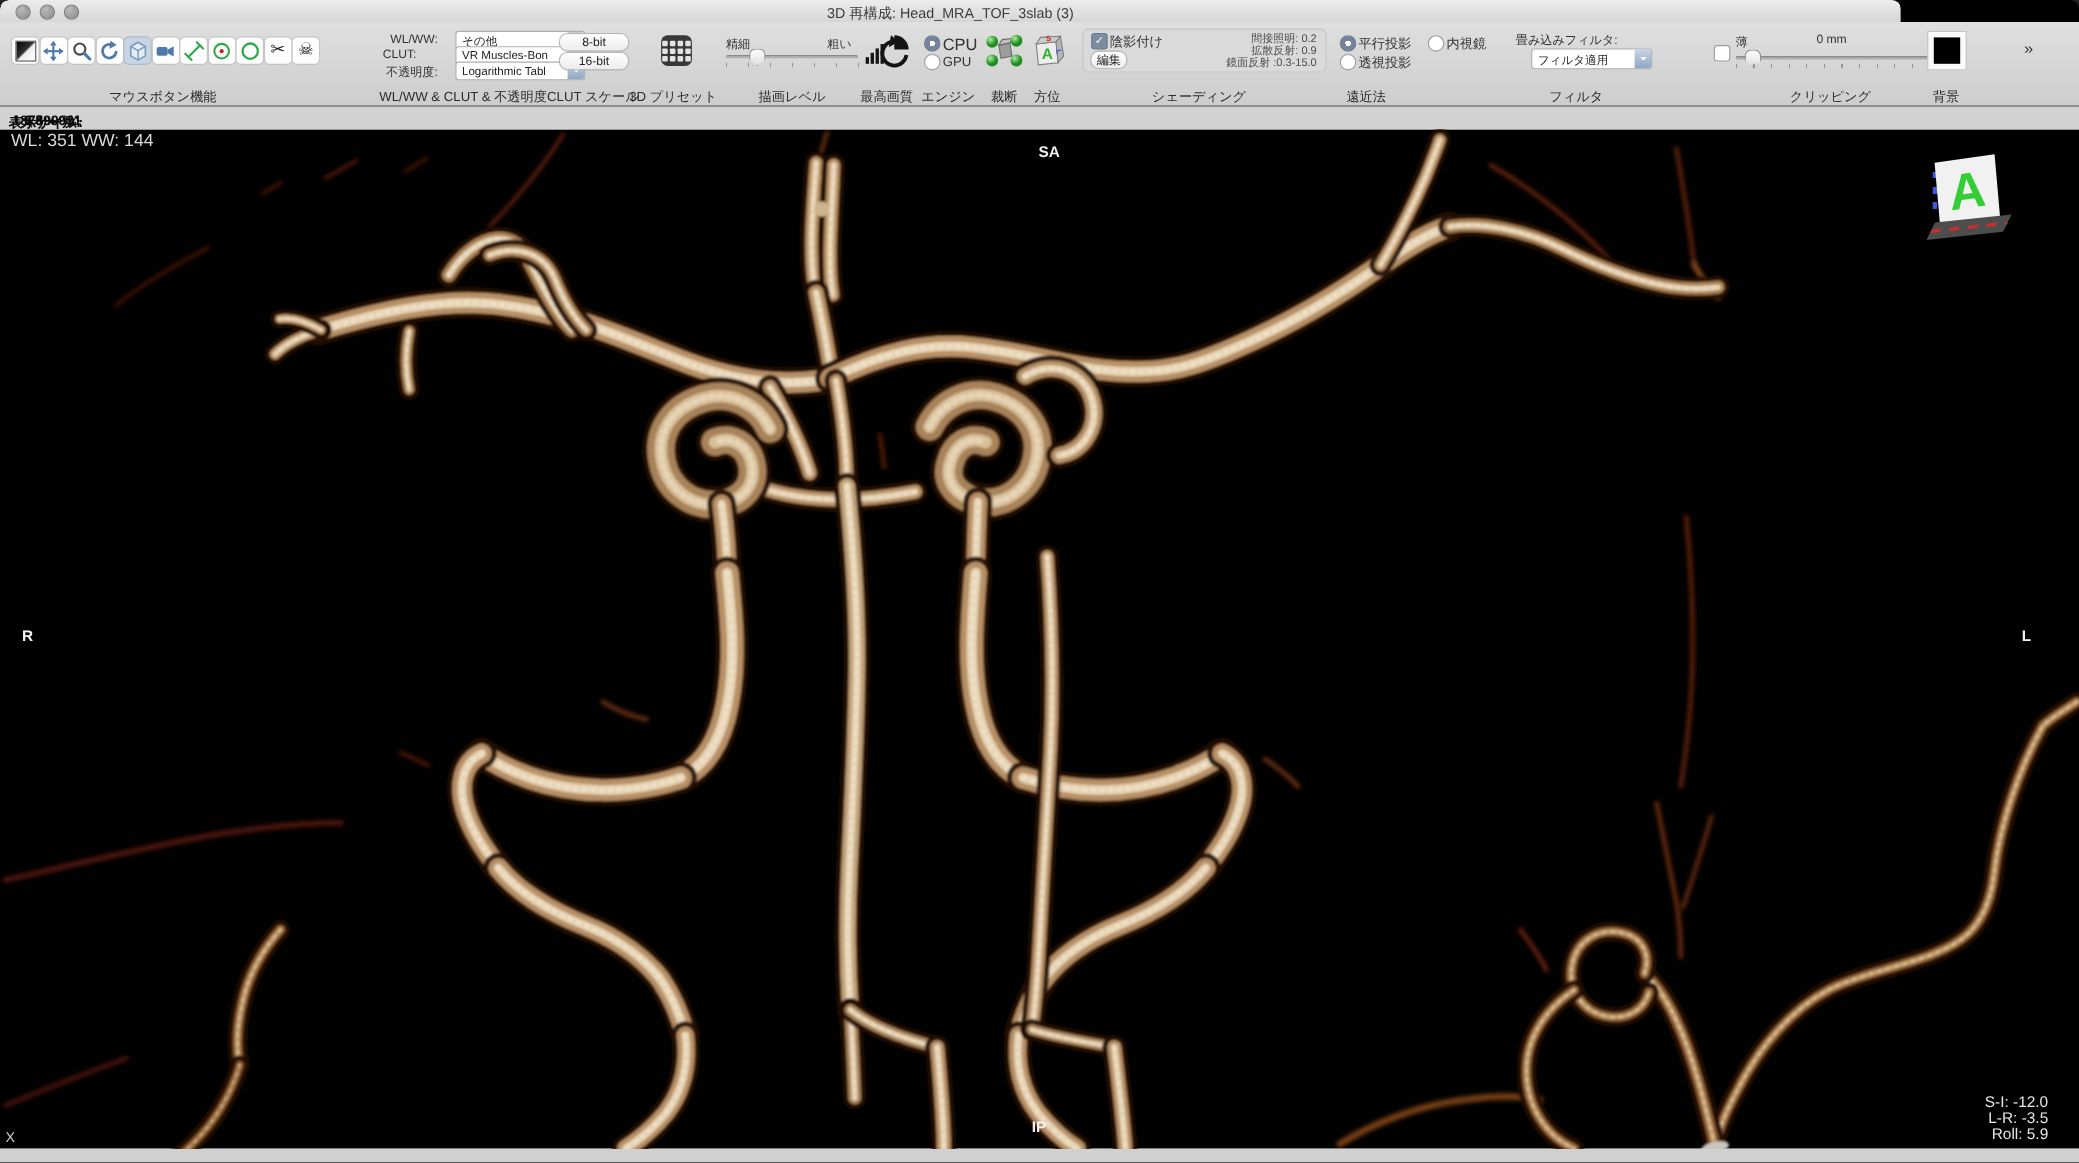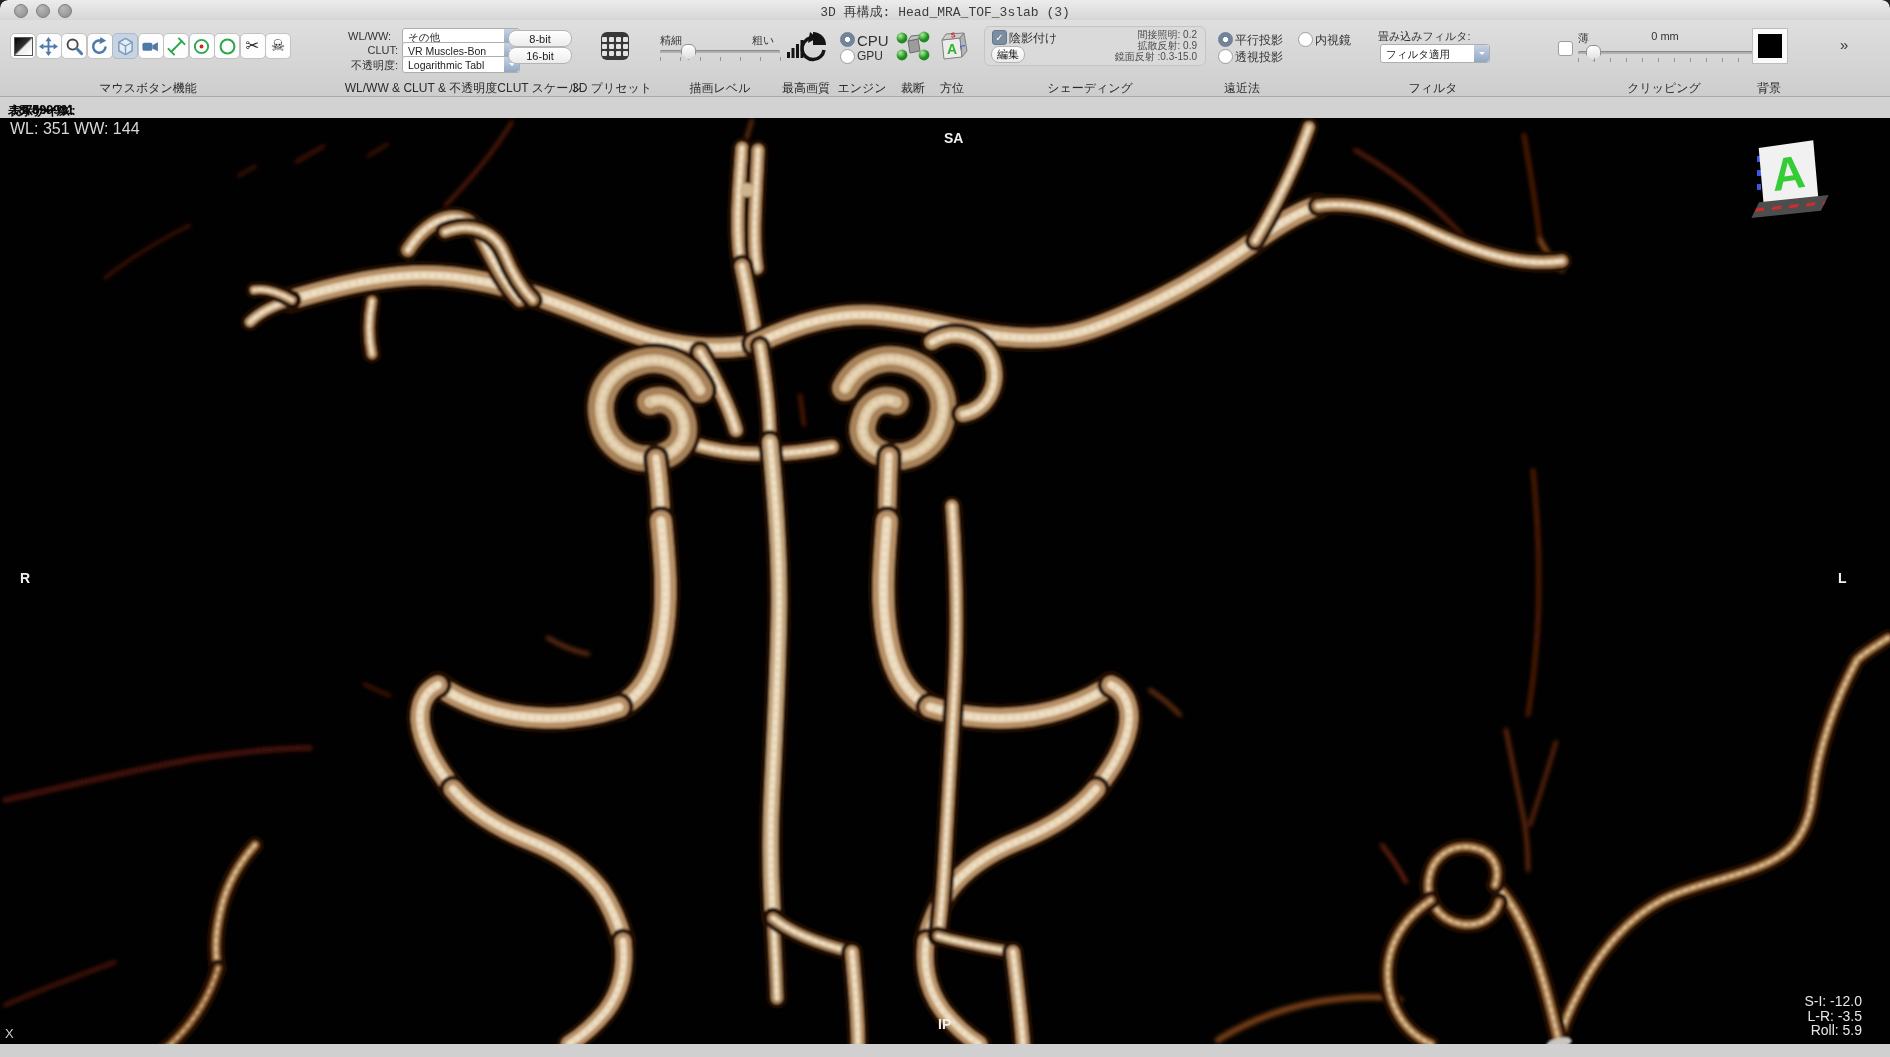--- a/index.html
+++ b/index.html
@@ -1,36 +1,36 @@
 <!DOCTYPE html>
 <html><head>
 <meta charset="utf-8">
 <style>
   html,body{margin:0;padding:0;background:#222;}
   .win{position:relative;width:1890px;height:1057px;overflow:hidden;
        font-family:"Liberation Sans","DejaVu Sans",sans-serif;background:#000;
        border-radius:8px 8px 0 0;}
   
-  .titlebar{position:absolute;left:0;top:0;width:1890px;height:20px;
+  .titlebar{position:absolute;left:0;top:0;width:1728px;height:20px;
     background:linear-gradient(#ececec,#d6d6d6);border-bottom:1px solid #b5b5b5;
-    border-radius:8px 8px 0 0;font-family:Liberation Mono, monospace;}
+    border-radius:8px 8px 0 0;}
   .tl{position:absolute;top:4px;width:12px;height:12px;border-radius:50%;
     background:radial-gradient(circle at 35% 30%,#b9b9b9,#8a8a8a);border:0.5px solid #7e7e7e;}
   .title{position:absolute;left:0;right:0;top:3px;text-align:center;font-size:13px;color:#3c3c3c;}
   
   .toolbar{position:absolute;left:0;top:20px;width:1890px;height:76px;
     background:linear-gradient(#dfdfdf,#cdcdcd);border-bottom:1px solid #a9a9a9;}
   .seclbl{position:absolute;top:60px;transform:translateX(-50%);font-size:12px;color:#2b2b2b;white-space:nowrap;}
   .tbtn{position:absolute;top:13px;width:24px;height:24px;background:#fdfdfd;
     border:1px solid #c3c3c3;border-radius:5px;display:flex;align-items:center;justify-content:center;}
   .tbtn.sel{background:#c8d4e2;border-color:#a9bccd;}
   .glyph{font-size:16px;line-height:16px;color:#1d1d1d;}
   .lbl{position:absolute;font-size:11px;color:#333;white-space:nowrap;}
   .dd{position:absolute;height:15px;background:#fff;border:1px solid #aeaeae;border-radius:3px;
-      font-size:10.5px;color:#222;}
+      font-size:10.5px;color:#222;margin-left:12px;}
   .dd .txt{position:absolute;left:5px;top:2px;white-space:nowrap;overflow:hidden;max-width:92px;}
   .dd .arr{position:absolute;right:0;top:0;bottom:0;width:15px;border-radius:0 3px 3px 0;
       background:linear-gradient(#c8d3e3,#8fa7c4);display:flex;align-items:center;justify-content:center;}
   .dd .arr:after{content:"";width:0;height:0;border:3.5px solid transparent;border-top-color:#fff;margin-top:3px;}
   .pill{position:absolute;height:15px;background:linear-gradient(#ffffff,#ececec);
       border:1px solid #b4b4b4;border-radius:8px;font-size:11px;color:#222;
       display:flex;align-items:center;justify-content:center;}
   .radio{position:absolute;width:13px;height:13px;border-radius:50%;background:#fff;border:1px solid #9d9d9d;}
   .radio.on{background:radial-gradient(circle,#ffffff 0 2.5px,#73849a 2.5px);border-color:#6d7e94;}
   .chk{position:absolute;width:13px;height:13px;border-radius:3px;background:#fff;border:1px solid #9d9d9d;}
@@ -152,26 +152,26 @@
       </svg>
     </div>
     <div class="tbtn" style="left:239.5px">
       <span class="glyph">✂</span>
     </div>
     <div class="tbtn" style="left:265px">
       <span class="glyph">☠</span>
     </div>
     <div class="seclbl" style="left:148px">マウスボタン機能</div>
 
-    <div class="lbl" style="left:348px;top:10px;width:50px;text-align:left">WL/WW:</div>
+    <div class="lbl" style="left:348px;top:10px;width:50px;text-align:right">WL/WW:</div>
     <div class="dd" style="left:402px;top:8px;width:116px">
       <span class="txt">その他</span>
       <span class="arr"></span>
     </div>
-    <div class="lbl" style="left:348px;top:24px;width:50px;text-align:right">CLUT:</div>
+    <div class="lbl" style="left:348px;top:24px;width:50px;">CLUT:</div>
     <div class="dd" style="left:402px;top:22px;width:116px">
       <span class="txt">VR Muscles-Bon</span>
       <span class="arr"></span>
     </div>
     <div class="lbl" style="left:342px;top:38px;width:56px;text-align:right">不透明度:</div>
     <div class="dd" style="left:402px;top:36px;width:116px">
       <span class="txt">Logarithmic Tabl</span>
       <span class="arr"></span>
     </div>
     <div class="seclbl" style="left:421px">WL/WW &amp; CLUT &amp; 不透明度</div>

